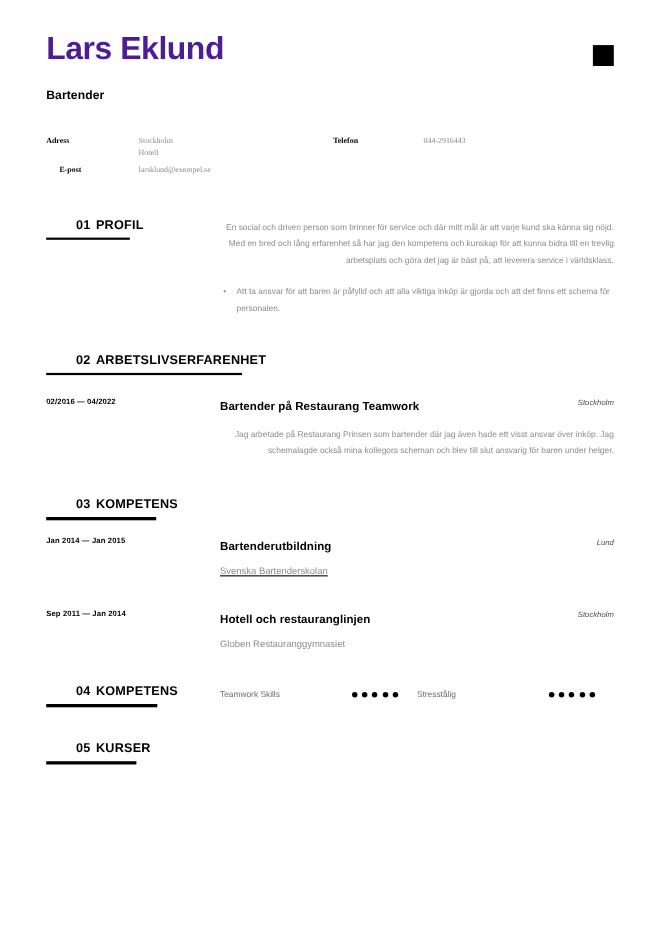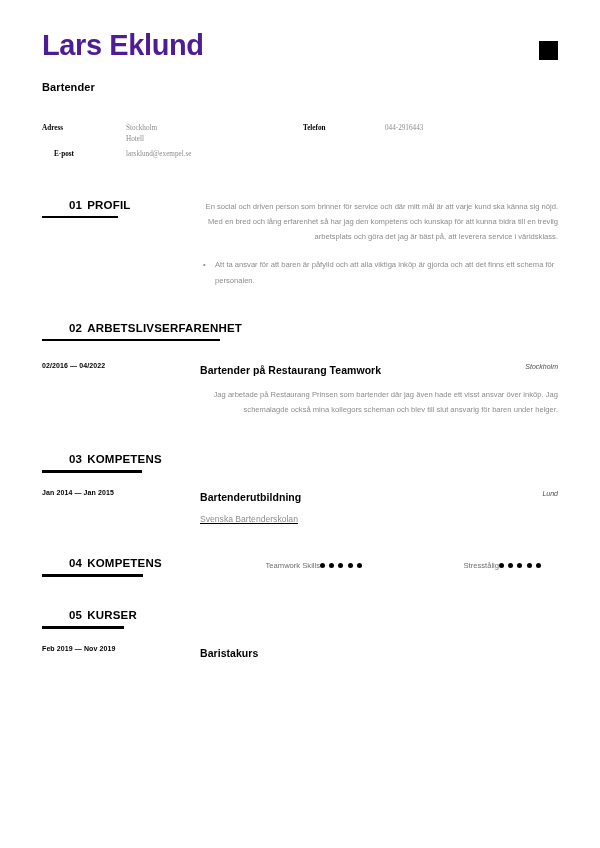--- a/index.html
+++ b/index.html
@@ -85,21 +85,21 @@
     font-size:7px; font-style:italic; color:#4d4d4d;
     white-space:nowrap;
   }
   .entry-sub {
     font-size:8.6px; color:#8c8c8c; margin-top:9px;
   }
   .entry-desc { margin-top:9px; }
 
   
   .skills-grid {
-    display:flex; flex-wrap:wrap; align-items:center;text-align:right;
+    display:flex; flex-wrap:wrap; align-items:center;
   }
   .skill { width:50%; display:flex; align-items:center; height:16px; }
   .skill-name {
     font-size:7.6px; color:#6e6e6e; flex:0 0 120px;
   }
   .dots { display:flex; gap:4.2px; align-items:center; }
   .dot { width:5px; height:5px; border-radius:50%; background:#000; }
 </style>
 </head>
 <body>
@@ -177,20 +177,28 @@
     </div>
     <div class="sec-body" style="padding-top:34px;">
       <div class="entry" style="margin-bottom:29px;text-decoration:underline;">
         <div class="entry-date">Jan 2014 — Jan 2015</div>
         <div class="entry-head">
           <span class="entry-title">Bartenderutbildning</span>
           <span class="entry-loc">Lund</span>
         </div>
         <div class="entry-sub">Svenska Bartenderskolan</div>
       </div>
+      <div class="entry">
+        <div class="entry-date">Sep 2011 — Jan 2014</div>
+        <div class="entry-head">
+          <span class="entry-title">Hotell och restauranglinjen</span>
+          <span class="entry-loc">Stockholm</span>
+        </div>
+        <div class="entry-sub">Globen Restauranggymnasiet</div>
+      </div>
     </div>
   </div>
 
   <div class="section" style="margin-top:33px;">
     <div class="sec-head" style="width:101px;">
       <div class="sec-title">
         <span class="sec-num">04</span><span>KOMPETENS</span>
       </div>
       <div class="sec-rule"></div>
     </div>
@@ -220,23 +228,15 @@
     </div>
   </div>
 
   <div class="section" style="margin-top:36px;">
     <div class="sec-head" style="width:82px;">
       <div class="sec-title">
         <span class="sec-num">05</span><span>KURSER</span>
       </div>
       <div class="sec-rule"></div>
     </div>
-    <div class="sec-body" style="padding-top:34px;">
-      <div class="entry">
-        <div class="entry-date">Feb 2019 — Nov 2019</div>
-        <div class="entry-head">
-          <span class="entry-title">Baristakurs</span>
-        </div>
-      </div>
-    </div>
   </div>
 
 </div>
 
 </body></html>

